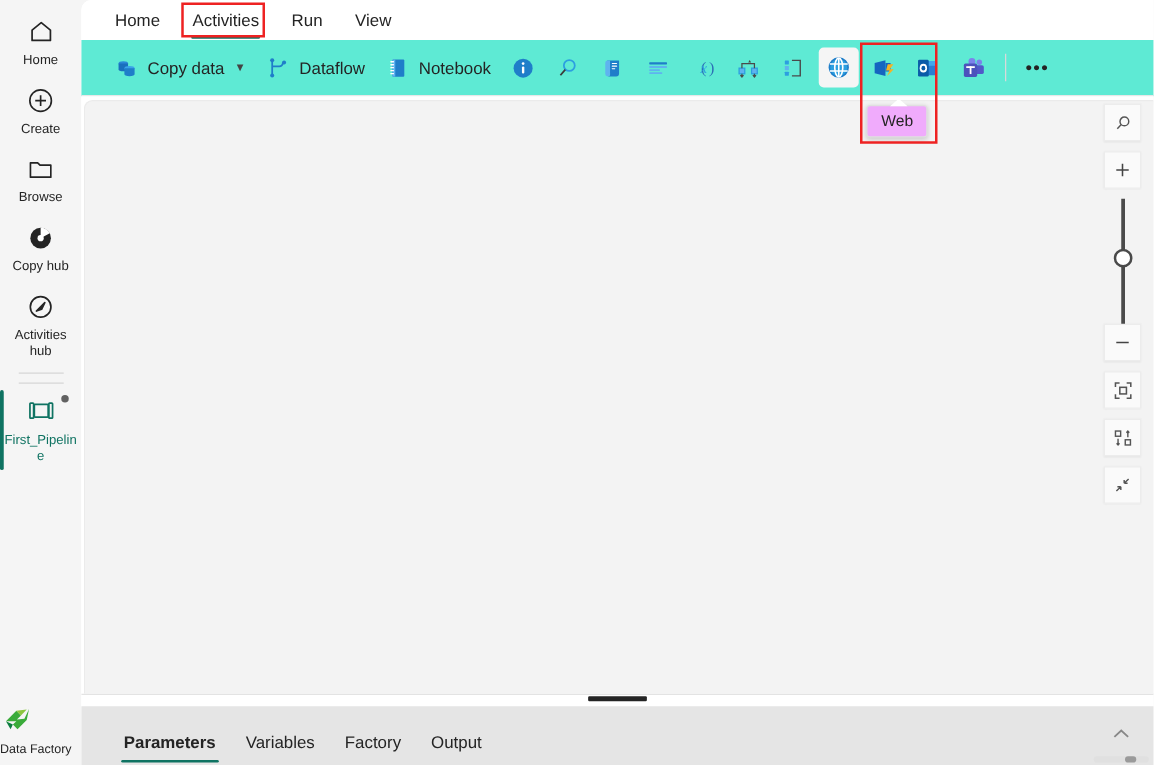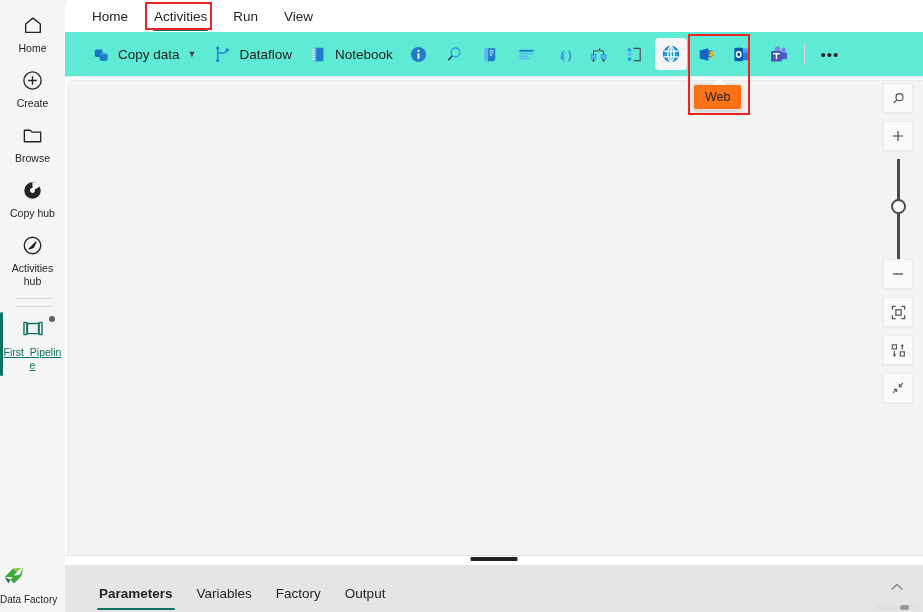--- a/index.html
+++ b/index.html
@@ -51,21 +51,21 @@
   }
   .nav-sep {
     width: 36px; height: 1px;
     background: #d6d6d6;
     margin: 4px 0 3px 0;
   }
   .avatar-circle {
     width: 28px; height: 28px; border-radius: 50%;
     background: #e3e3e3;
   }
-  .nav-item.active .nav-label { color: #0f7362; font-weight: 400; text-decoration: underline; }
+  .nav-item.active .nav-label { color: #0f7362; font-weight: 400; }
   .nav-item.active .nav-icon { color: #0f7362; }
   .active-bar {
     position: absolute; left: 0; top: 2px;
     width: 3px; height: 64px;
     background: #0f7362; border-radius: 2px;
   }
   .status-dot {
     position: absolute;
     right: 10px; top: 6px;
     width: 6px; height: 6px; border-radius: 50%;
@@ -272,21 +272,21 @@
     pointer-events: none;
     z-index: 50;
   }
   #redbox-activities { left: 145px; top: 2px; width: 67px; height: 28px; }
   #redbox-web { left: 688px; top: 34px; width: 62px; height: 81px; }
 
   
   .tooltip {
     position: absolute;
     left: 693px; top: 84px;
-    background: #f97316;
+    background: #f0abfc;
     border: 1px solid #e0e0e0;
     box-shadow: 0 1.5px 4px rgba(0,0,0,0.16);
     padding: 5px 11px;
     font-size: 12.5px;
     color: #242424;
     border-radius: 3px;
     z-index: 45;
   }
   .tooltip::before {
     content: "";

